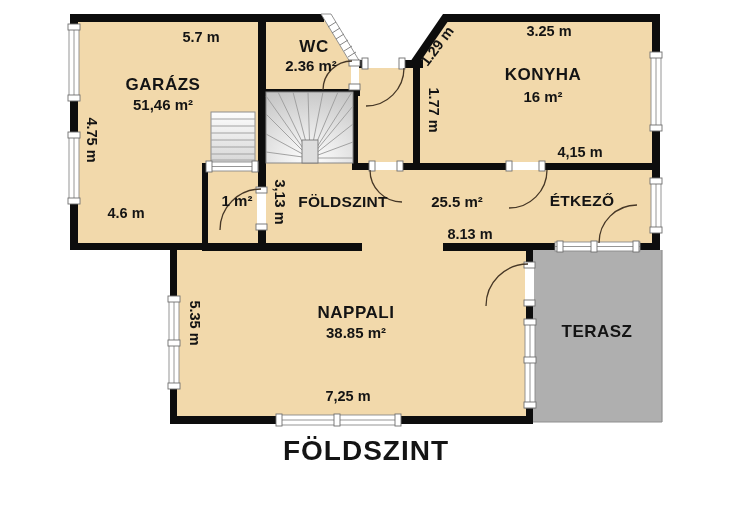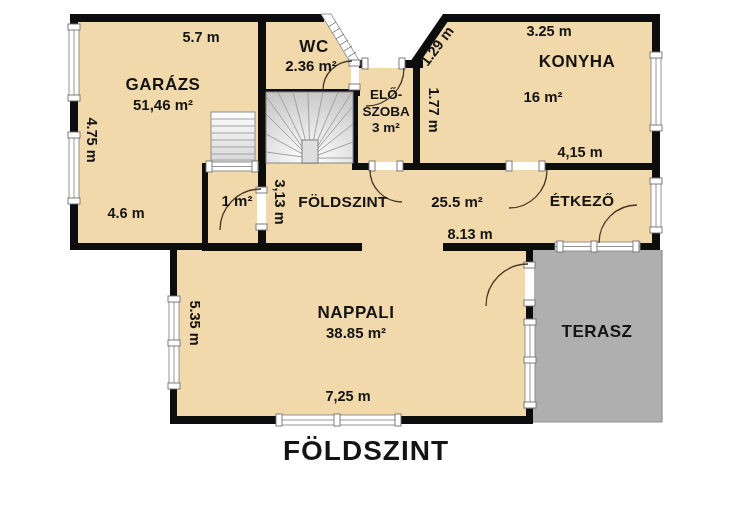--- a/index.html
+++ b/index.html
@@ -237,29 +237,24 @@
 
   <div class="lbl dim" style="left:201px;top:37px;">5.7 m</div>
   <div class="lbl room" style="left:163px;top:85px;">GARÁZS</div>
   <div class="lbl area" style="left:163px;top:104px;">51,46 m²</div>
   <div class="lbl dim v" style="left:92px;top:140px;">4.75 m</div>
   <div class="lbl dim" style="left:126px;top:213px;">4.6 m</div>
 
   <div class="lbl room" style="left:314px;top:47px;">WC</div>
   <div class="lbl area" style="left:311px;top:65px;text-align:right;">2.36 m²</div>
 
-  <div class="lbl hall" style="left:386px;top:112px;">
-    <div>ELŐ-</div>
-    <div>SZOBA</div>
-    <div>3 m²</div>
-  </div>
 
   <div class="lbl dim ang" style="left:437px;top:46px;">1.29 m</div>
   <div class="lbl dim" style="left:549px;top:31px;">3.25 m</div>
-  <div class="lbl room" style="left:543px;top:62px;margin-left:34px;">KONYHA</div>
+  <div class="lbl room" style="left:543px;top:75px;">KONYHA</div>
   <div class="lbl area" style="left:543px;top:96px;">16 m²</div>
   <div class="lbl dim v" style="left:434px;top:110px;">1.77 m</div>
   <div class="lbl dim" style="left:580px;top:152px;">4,15 m</div>
 
   <div class="lbl room-sm" style="left:343px;top:202px;">FÖLDSZINT</div>
   <div class="lbl area" style="left:457px;top:201px;">25.5 m²</div>
   <div class="lbl room-sm" style="left:582px;top:201px;">ÉTKEZŐ</div>
   <div class="lbl dim" style="left:470px;top:234px;">8.13 m</div>
   <div class="lbl dim v" style="left:280px;top:202px;">3,13 m</div>
   <div class="lbl area" style="left:237px;top:200px;">1 m²</div>

